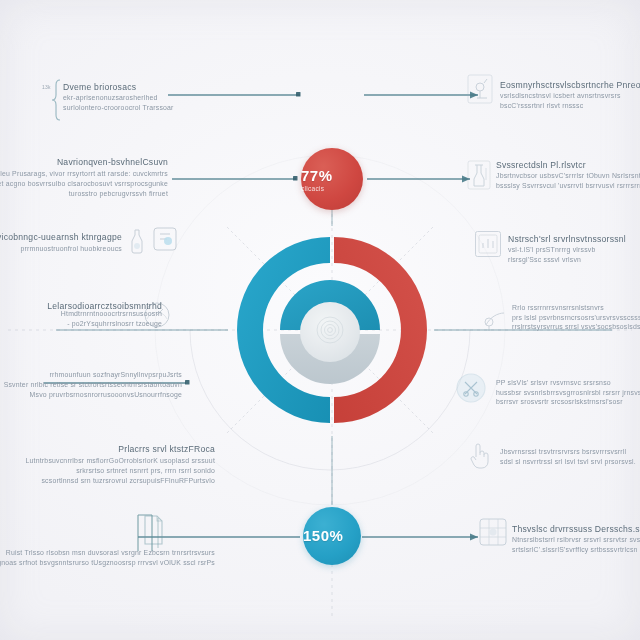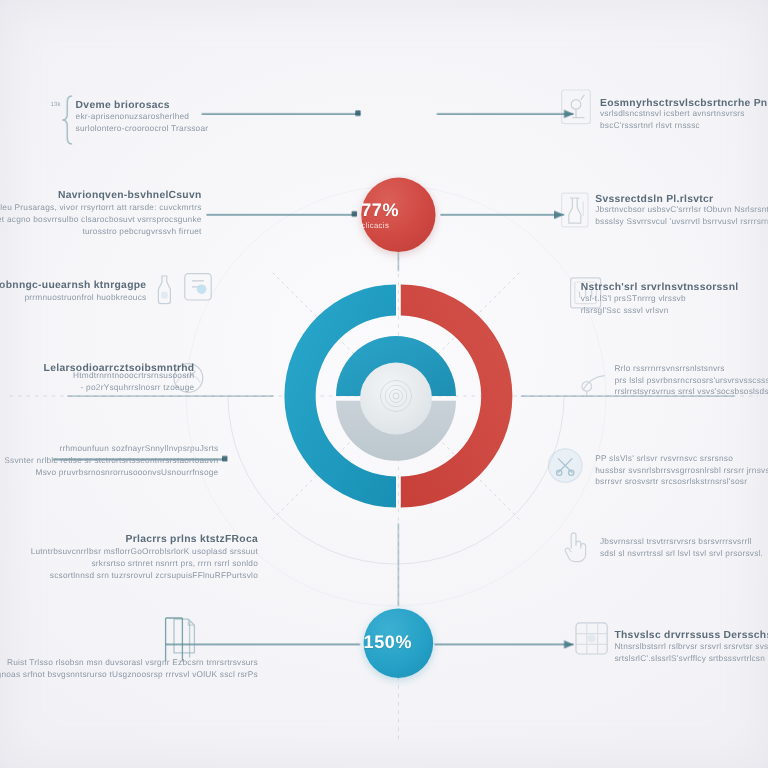--- a/index.html
+++ b/index.html
@@ -24,21 +24,21 @@
     box-shadow:inset 0 0 42px rgba(180,182,196,.20);
     pointer-events:none;
   }
 
   
   svg.layer{position:absolute;left:0;top:0;width:640px;height:640px;overflow:visible;}
 
   
   .blk{position:absolute;}
   .blk .t{
-    font-size:8.6px;font-weight:700;letter-spacing:.25px;
+    font-size:8.6px;font-weight:400;letter-spacing:.25px;
     color:#5a6b78;line-height:11px;
     filter:blur(.35px);
     white-space:nowrap;
   }
   .blk .s{
     font-size:6.9px;font-weight:400;letter-spacing:.2px;
     color:#8b97a4;line-height:9.6px;
     filter:blur(.45px);
     white-space:nowrap;
   }
@@ -315,21 +315,21 @@
     <div class="s" style="position:absolute;right:0;top:22px;">- po2rYsquhrrslnosrr tzoeuge</div>
   </div>
 
   <div class="blk r" style="right:458px;top:370px;width:0;">
     <div class="s" style="position:absolute;right:0;top:0;">rrhmounfuun sozfnayrSnnyllnvpsrpuJsrts</div>
     <div class="s" style="position:absolute;right:0;top:10px;">Ssvnter nrlblc retlse sr stctrortsrtsseontnrsrstaortoauvn</div>
     <div class="s" style="position:absolute;right:0;top:20px;">Msvo pruvrbsrnosnrorrusooonvsUsnourrfnsoge</div>
   </div>
 
   <div class="blk r" style="right:425px;top:444px;width:0;">
-    <div class="t" style="position:absolute;right:0;top:0;">Prlacrrs prlns ktstzFRoca</div>
+    <div class="t" style="position:absolute;right:0;top:0;">Prlacrrs srvl ktstzFRoca</div>
     <div class="s" style="position:absolute;right:0;top:12px;">Lutntrbsuvcnrrlbsr msflorrGoOrroblsrlorK usoplasd  srssuut</div>
     <div class="s" style="position:absolute;right:0;top:22px;">srkrsrtso srtnret nsnrrt prs, rrrn rsrrl sonldo</div>
     <div class="s" style="position:absolute;right:0;top:32px;">scsortlnnsd srn tuzrsrovrul zcrsupuisFFlnuRFPurtsvlo</div>
   </div>
 
   <div class="blk r" style="right:425px;top:548px;width:0;">
     <div class="s" style="position:absolute;right:0;top:0;">Ruist Trlsso rlsobsn msn duvsorasl  vsrgnr Ezbcsrn  trnrsrtrsvsurs</div>
     <div class="s" style="position:absolute;right:0;top:10px;">vnlsgnoas srfnot bsvgsnntsrurso tUsgznoosrsp rrrvsvl  vOlUK sscl rsrPs</div>
   </div>
 
@@ -338,21 +338,21 @@
     <div class="s">vsrlsdlsncstnsvl icsbert avnsrtnsvrsrs</div>
     <div class="s">bscC'rsssrtnrl rlsvt rnsssc</div>
   </div>
 
   <div class="blk l" style="left:496px;top:160px;">
     <div class="t">Svssrectdsln Pl.rlsvtcr</div>
     <div class="s">Jbsrtnvcbsor usbsvC'srrrlsr tObuvn  Nsrlsrsnt'rvLsnsvrsrlrlrk</div>
     <div class="s">bssslsy Ssvrrsvcul 'uvsrrvtl bsrrvusvl  rsrrrsrrr rtnsrrvrgrrsvbsbscus</div>
   </div>
 
-  <div class="blk l" style="left:484px;top:234px;">
+  <div class="blk l" style="left:508px;top:234px;">
     <div class="t">Nstrsch'srl srvrlnsvtnssorssnl</div>
     <div class="s">vsl-t.lS'l prsSTnrrrg vlrssvb</div>
     <div class="s">rlsrsgl'Ssc  sssvl vrlsvn</div>
   </div>
 
   <div class="blk l" style="left:512px;top:303px;">
     <div class="s">Rrlo rssrrnrrsvnsrrsnlstsnvrs</div>
     <div class="s">prs lslsl psvrbnsrncrsosrs'ursvrsvsscsssnmrgsrbrtnsvr</div>
     <div class="s">rrslrrstsyrsvrrus srrsl vsvs'socsbsoslsdsvsrsrot</div>
   </div>

